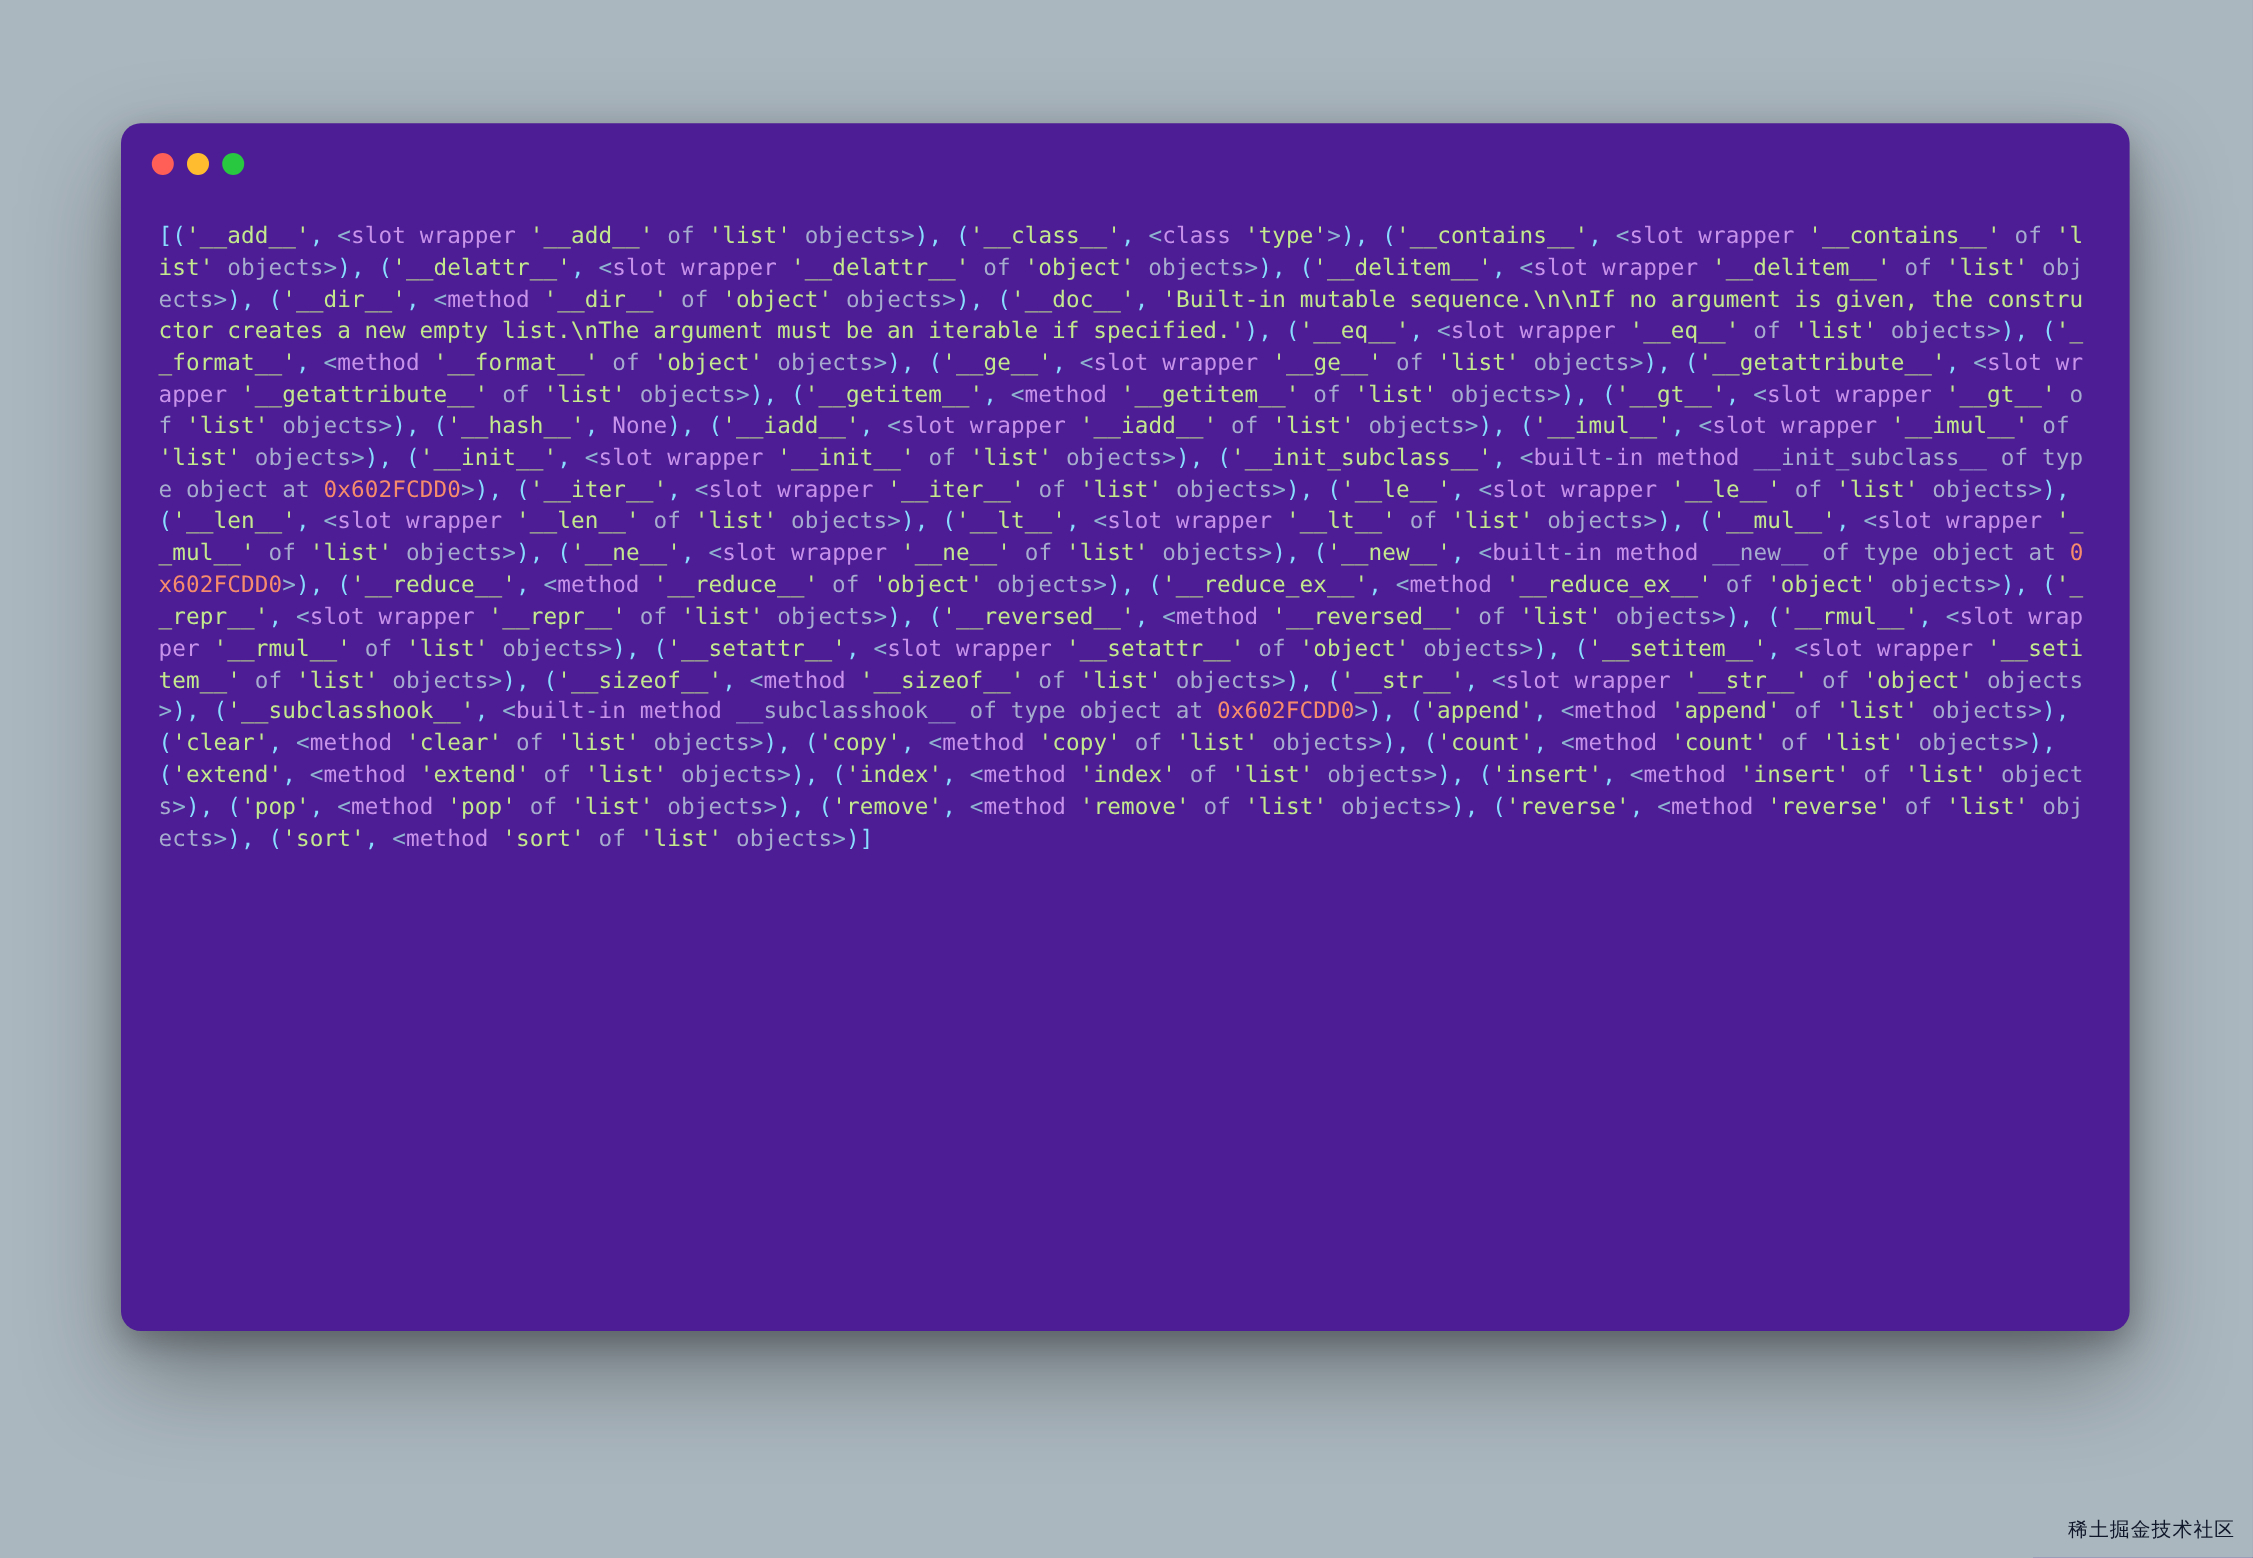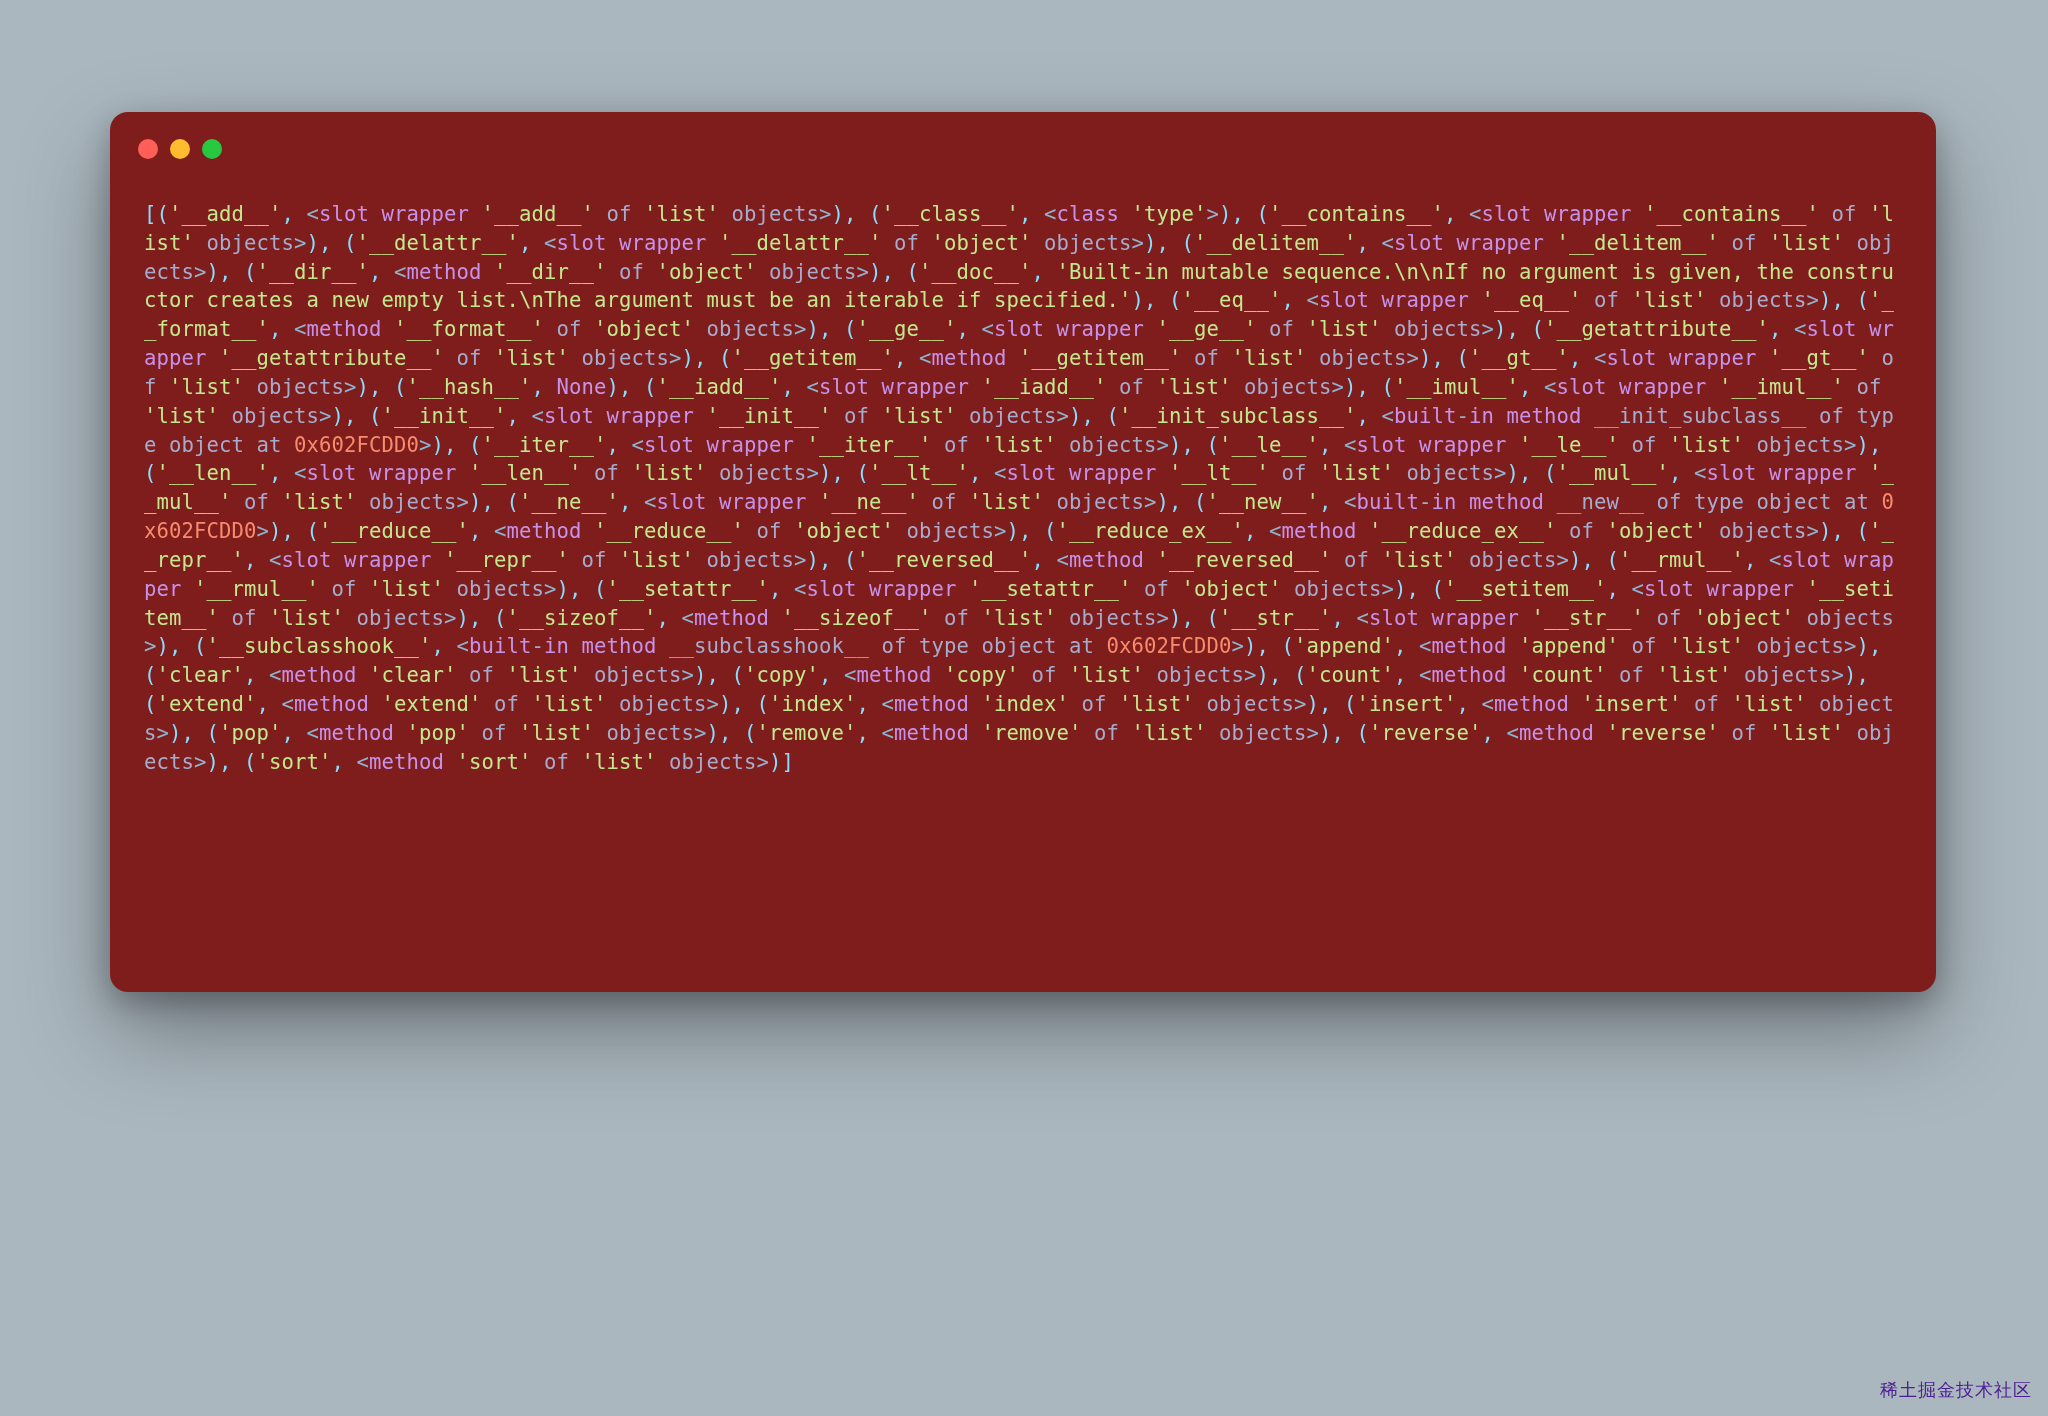--- a/index.html
+++ b/index.html
@@ -14,22 +14,22 @@
   .stage {
     width: 2048px;
     height: 1416px;
     position: relative;
   }
   .window {
     position: absolute;
     left: 110px;
     top: 112px;
     width: 1826px;
-    height: 880px;
-    background: #7f1d1d;
+    height: 1098px;
+    background: #4c1d95;
     border-radius: 18px;
     box-shadow: 0 40px 90px rgba(0,0,0,0.35), 0 10px 30px rgba(0,0,0,0.25);
     padding: 24px 28px 28px 28px;
     box-sizing: border-box;
     overflow: hidden;
   }
   .titlebar {
     display: flex;
     align-items: center;
     gap: 12px;
@@ -61,21 +61,21 @@
   .a  { color: #8fb4d0; }  
   .kw { color: #c792ea; }  
   .nm { color: #f78c6c; }  
   .tx { color: #a6accd; }  
   .nn { color: #c792ea; }  
   .watermark {
     position: absolute;
     right: 16px;
     bottom: 14px;
     font-size: 18px;
-    color: #4c1d95;
+    color: #0f172a;
     font-family: sans-serif;
     letter-spacing: 1px;
   }
 </style>
 </head>
 <body>
 
 <div class="stage">
   <div class="window">
     <div class="titlebar">

